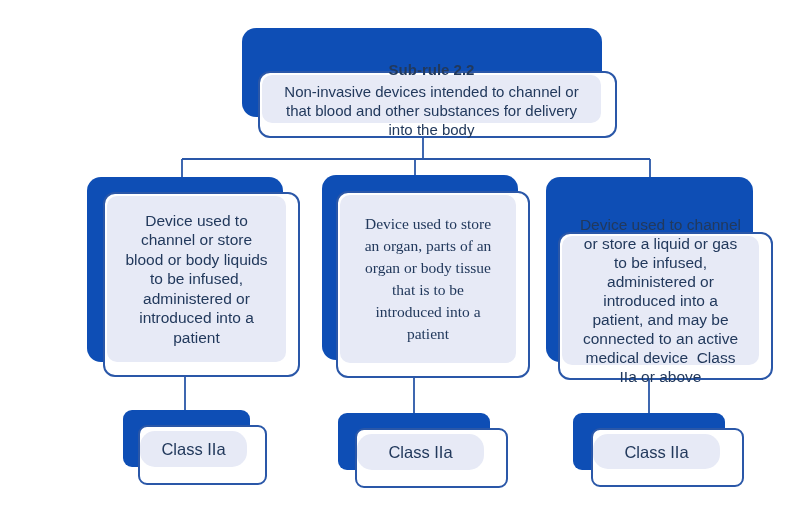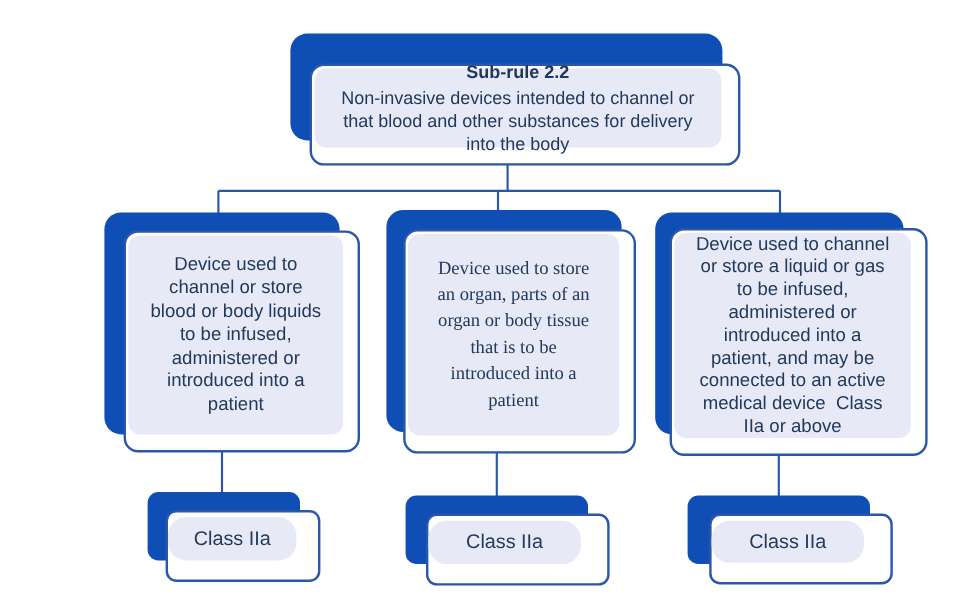--- a/index.html
+++ b/index.html
@@ -37,39 +37,39 @@
   }
   .node .txt {
     color:#22395c;
     white-space:pre-wrap;
     text-align:center;
   }
 
   
   .n-root { left:242px; top:28px; width:375px; height:110px; }
   .n-root .shadow { width:360px; height:89px; }
-  .n-root .front  { width:359px; height:85px;text-decoration:underline; }
+  .n-root .front  { width:359px; height:67px;text-decoration:underline; }
   .n-root .fill   { left:2px; top:2px; right:14px; bottom:13px; }
   .n-root .title  { font-size:15.5px; font-weight:bold; margin-bottom:3px; }
   .n-root .txt    { font-size:15px; line-height:19px; }
 
   
   .n-c1 { left:87px;  top:177px; width:213px; height:200px; }
   .n-c1 .shadow { width:196px; height:185px; }
   .n-c1 .front  { width:197px; height:185px;margin-left:42px; }
   .n-c1 .txt { font-size:15.5px; line-height:19.5px; }
 
   .n-c2 { left:322px; top:175px; width:208px; height:203px; }
   .n-c2 .shadow { width:196px; height:185px; }
   .n-c2 .front  { width:194px; height:187px;font-family:Liberation Serif, serif; }
   .n-c2 .txt { font-size:15.5px; line-height:22px; }
 
   .n-c3 { left:546px; top:177px; width:227px; height:203px; }
   .n-c3 .shadow { width:207px; height:185px; }
-  .n-c3 .front  { width:215px; height:190px; }
+  .n-c3 .front  { width:215px; height:148px; }
   .n-c3 .txt { font-size:15.5px; line-height:19px; }
 
   .n-c1 .fill, .n-c2 .fill, .n-c3 .fill { left:2px; top:2px; right:12px; bottom:13px; }
 
   
   .n-r  { }
   .n-r .shadow { border-radius:9px; }
   .n-r .front  { border-radius:9px; }
   .n-r .fill   { left:0; top:4px; border-radius:15px; }
   .n-r .txt    { font-size:16.5px; line-height:20px; }

